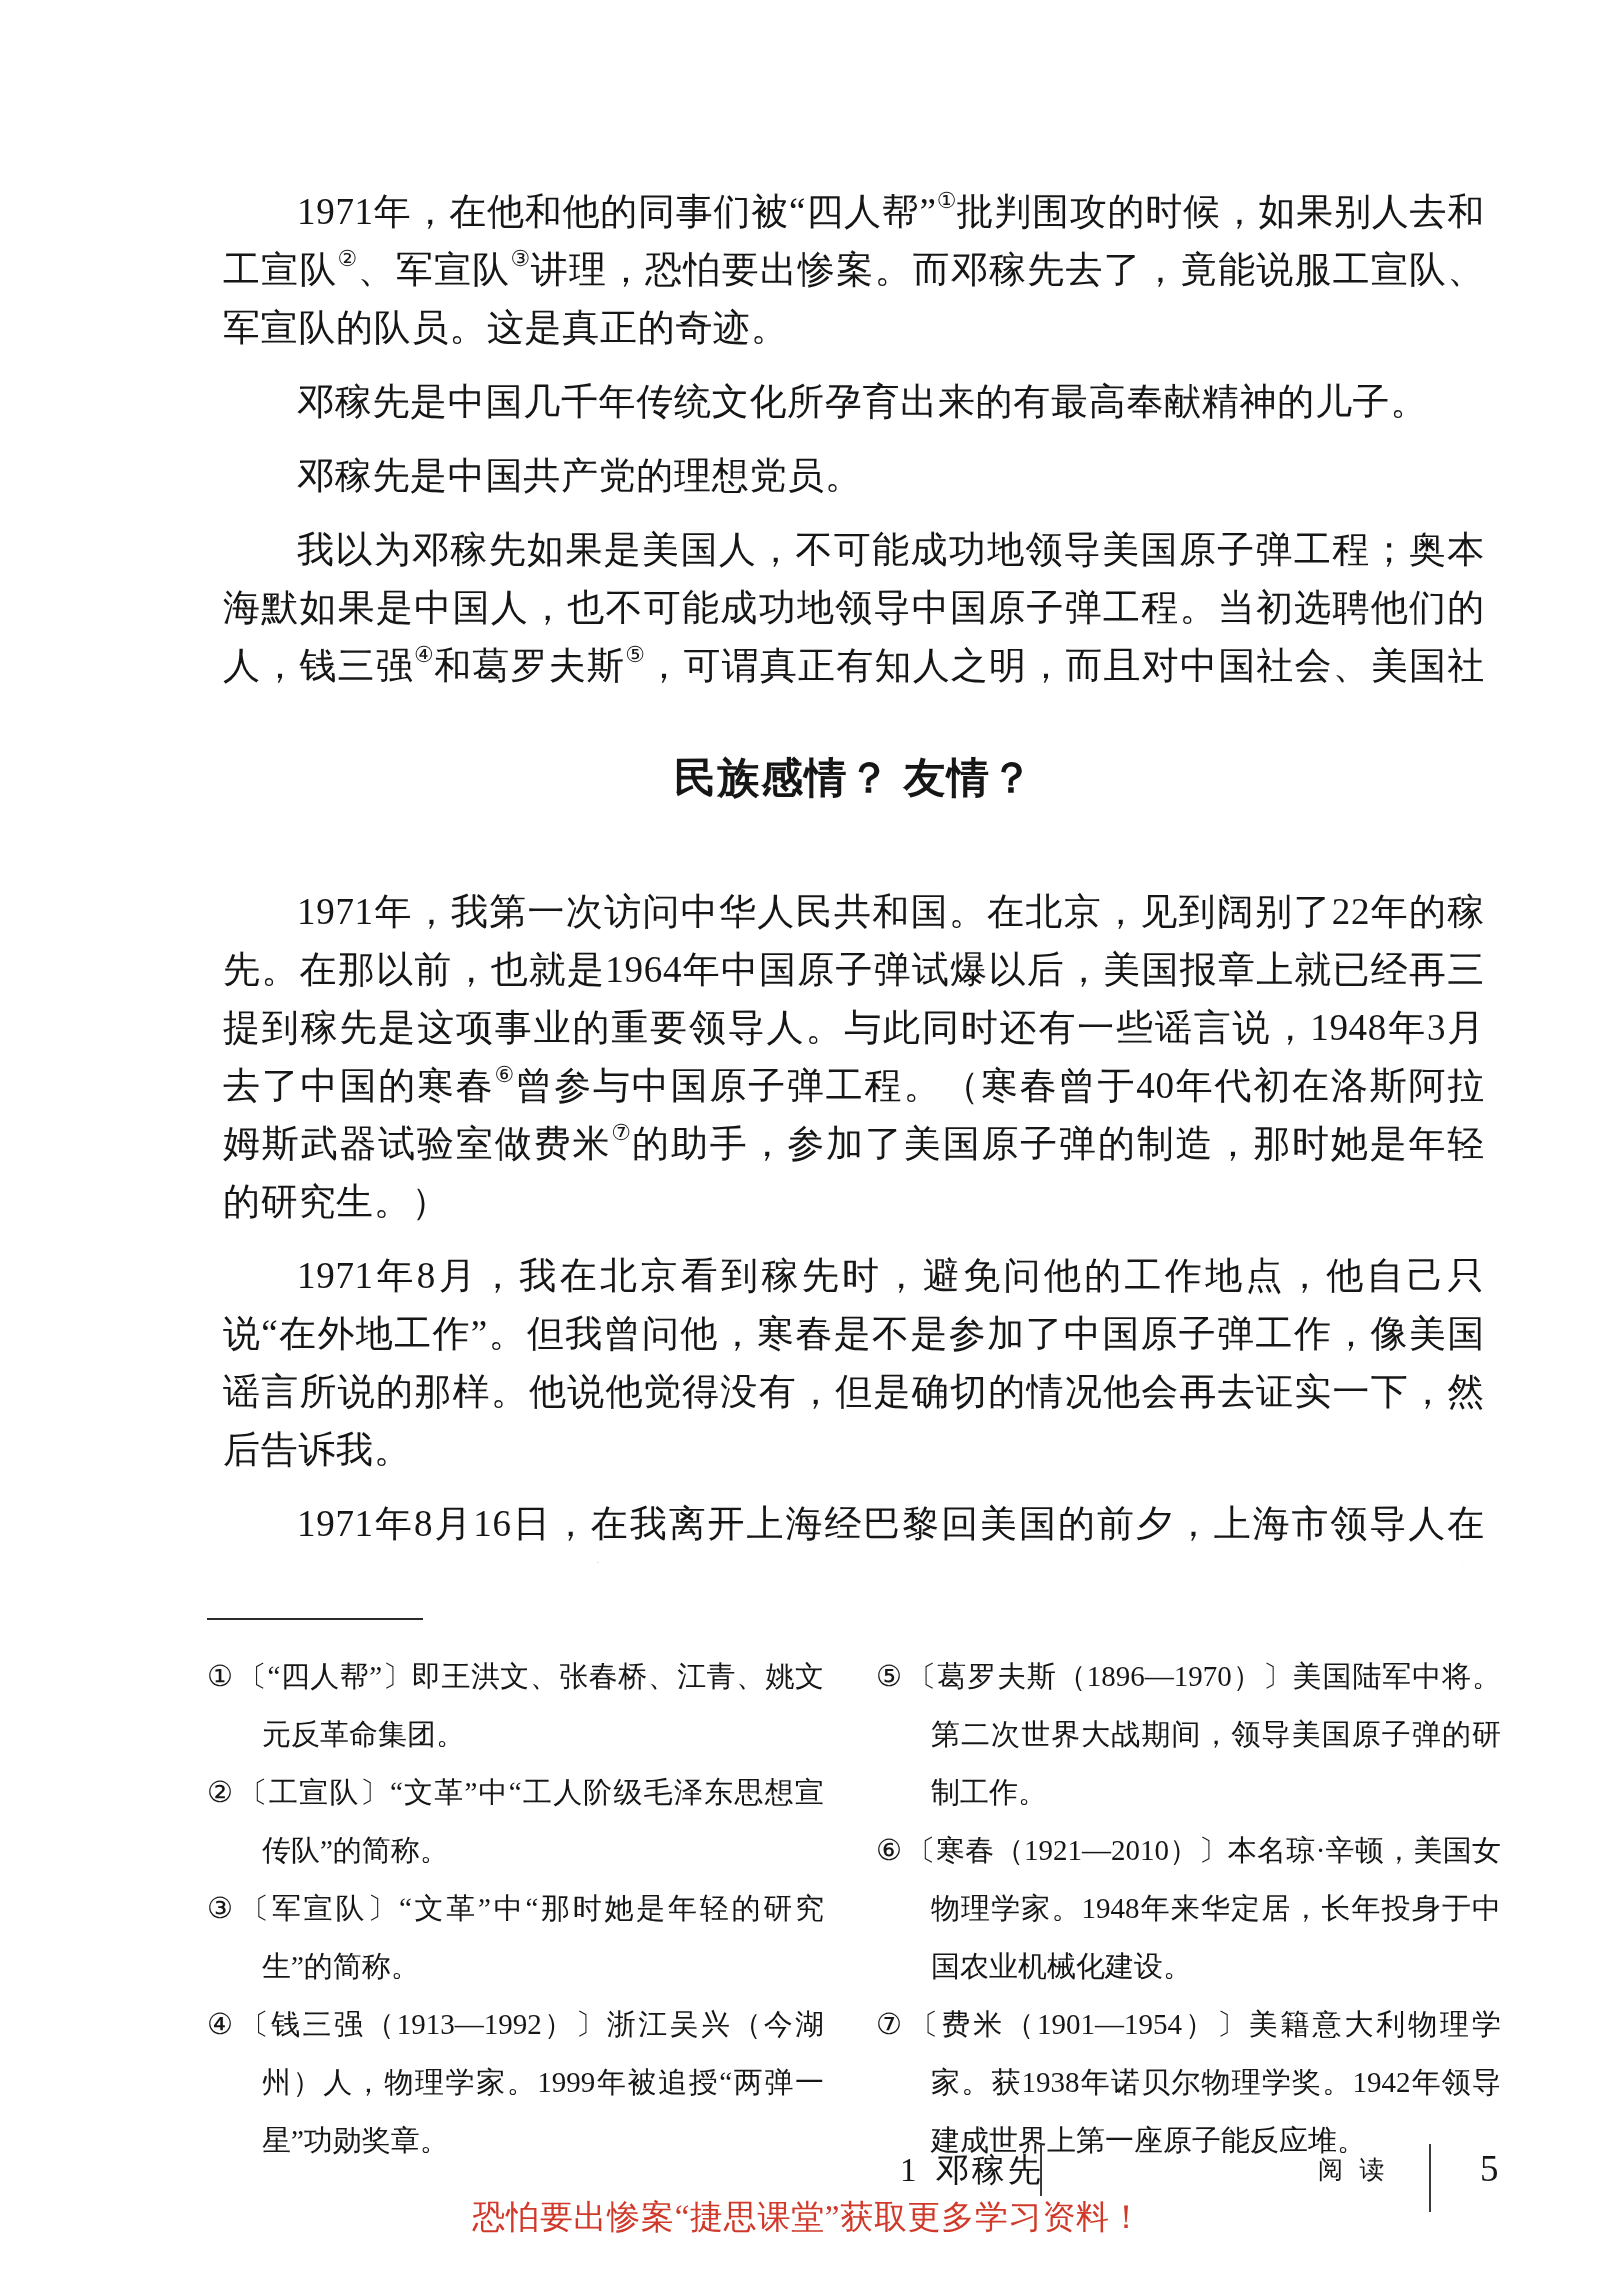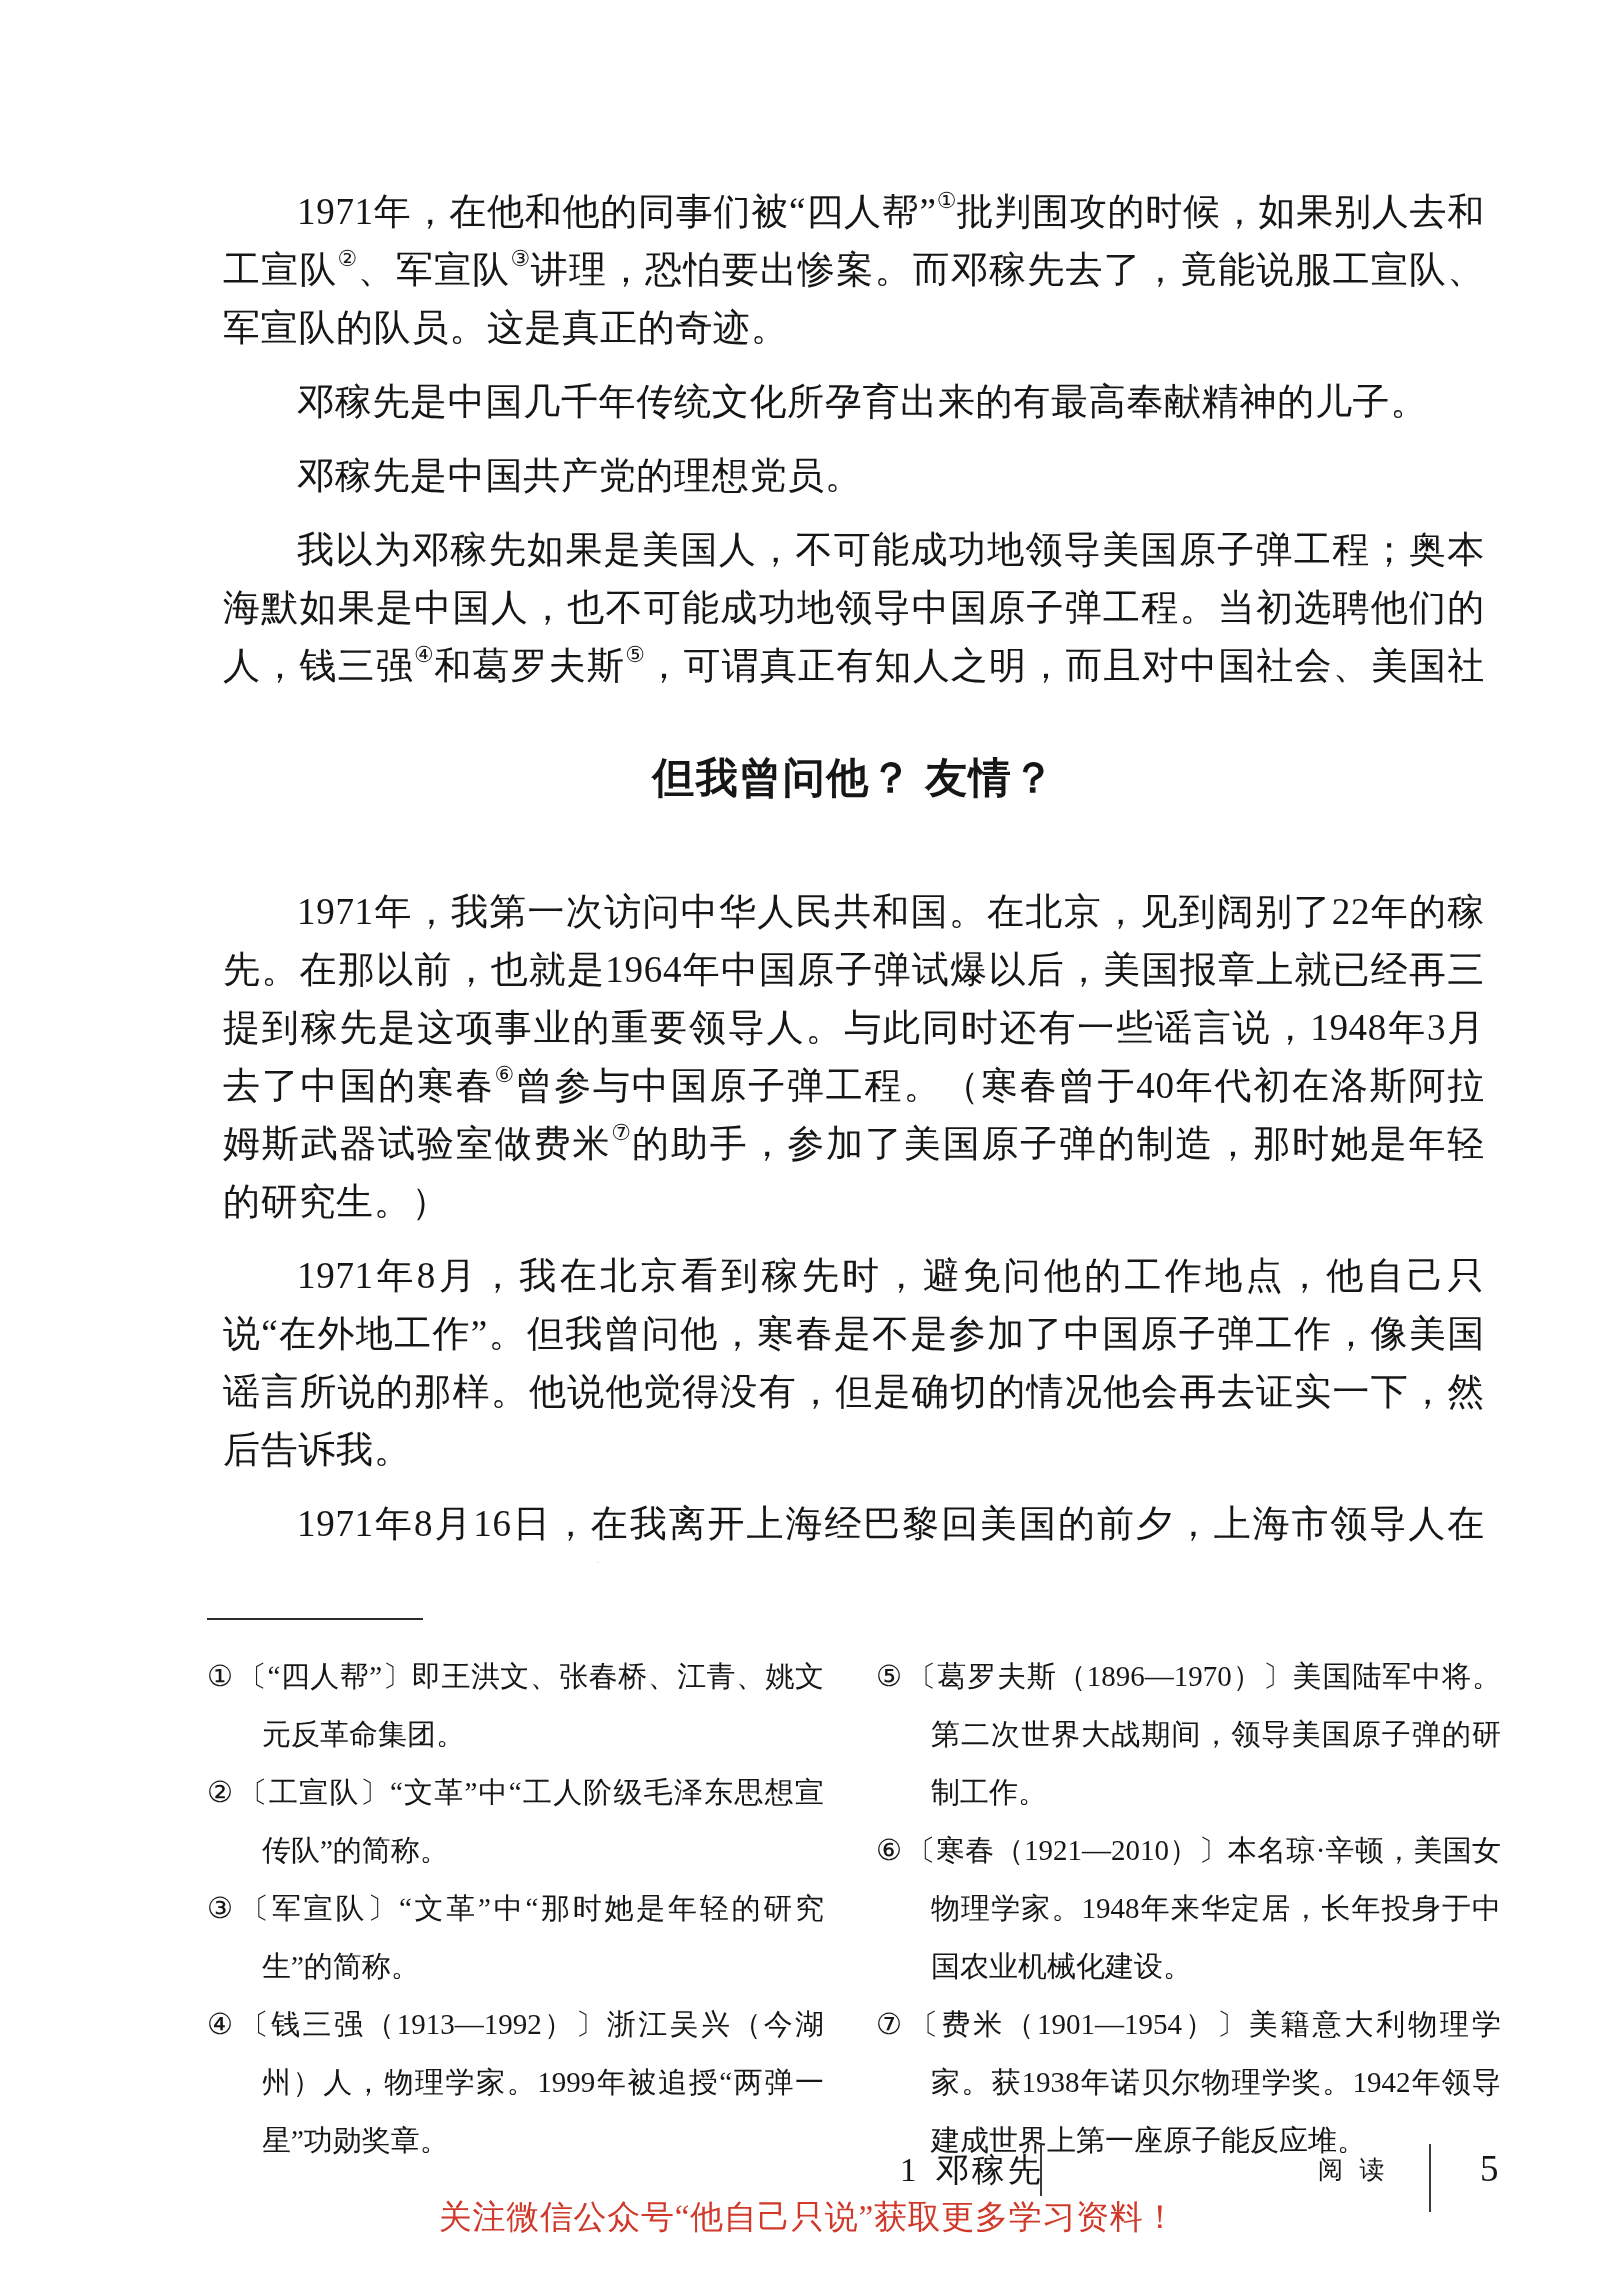--- a/index.html
+++ b/index.html
@@ -114,21 +114,21 @@
 <div class="page">
   <div class="content">
 
     <div class="body-text part1">
       <p>1971年，在他和他的同事们被“四人帮”<sup class="fn-ref">①</sup>批判围攻的时候，如果别人去和工宣队<sup class="fn-ref">②</sup>、军宣队<sup class="fn-ref">③</sup>讲理，恐怕要出惨案。而邓稼先去了，竟能说服工宣队、军宣队的队员。这是真正的奇迹。</p>
       <p>邓稼先是中国几千年传统文化所孕育出来的有最高奉献精神的儿子。</p>
       <p>邓稼先是中国共产党的理想党员。</p>
       <p>我以为邓稼先如果是美国人，不可能成功地领导美国原子弹工程；奥本海默如果是中国人，也不可能成功地领导中国原子弹工程。当初选聘他们的人，钱三强<sup class="fn-ref">④</sup>和葛罗夫斯<sup class="fn-ref">⑤</sup>，可谓真正有知人之明，而且对中国社会、美国社会各有深入的认识。</p>
     </div>
 
-    <h2 class="section-heading">但我曾问他？ 友情？</h2>
+    <h2 class="section-heading">民族感情？ 友情？</h2>
 
     <div class="body-text part2">
       <p>1971年，我第一次访问中华人民共和国。在北京，见到阔别了22年的稼先。在那以前，也就是1964年中国原子弹试爆以后，美国报章上就已经再三提到稼先是这项事业的重要领导人。与此同时还有一些谣言说，1948年3月去了中国的寒春<sup class="fn-ref">⑥</sup>曾参与中国原子弹工程。（寒春曾于40年代初在洛斯阿拉姆斯武器试验室做费米<sup class="fn-ref">⑦</sup>的助手，参加了美国原子弹的制造，那时她是年轻的研究生。）</p>
       <p>1971年8月，我在北京看到稼先时，避免问他的工作地点，他自己只说“在外地工作”。但我曾问他，寒春是不是参加了中国原子弹工作，像美国谣言所说的那样。他说他觉得没有，但是确切的情况他会再去证实一下，然后告诉我。</p>
       <p>1971年8月16日，在我离开上海经巴黎回美国的前夕，上海市领导人在上海大厦请我吃饭。席中有人送了一封信给我，是稼先写的，说他已证实了，中国原子武器工程中，除了最早于1959年底以前曾得到苏联的极少“援助”以外，没有任何外国人参加。</p>
     </div>
 
     <div class="fn-divider"></div>
 
     <div class="footnotes">
@@ -148,15 +148,15 @@
   </div>
 
   <div class="footer-lesson">
     <span>1</span><span class="lesson-title">邓稼先</span>
   </div>
   <div class="footer-bar bar1"></div>
   <div class="footer-section">阅读</div>
   <div class="footer-bar bar2"></div>
   <div class="footer-page-number">5</div>
 
-  <div class="promo" style="color: rgb(208, 57, 42);">关注微信公众号“他自己只说”获取更多学习资料！</div>
+  <div class="promo" style="color: rgb(208, 57, 42);">恐怕要出惨案“捷思课堂”获取更多学习资料！</div>
 </div>
 
 
 </body></html>

